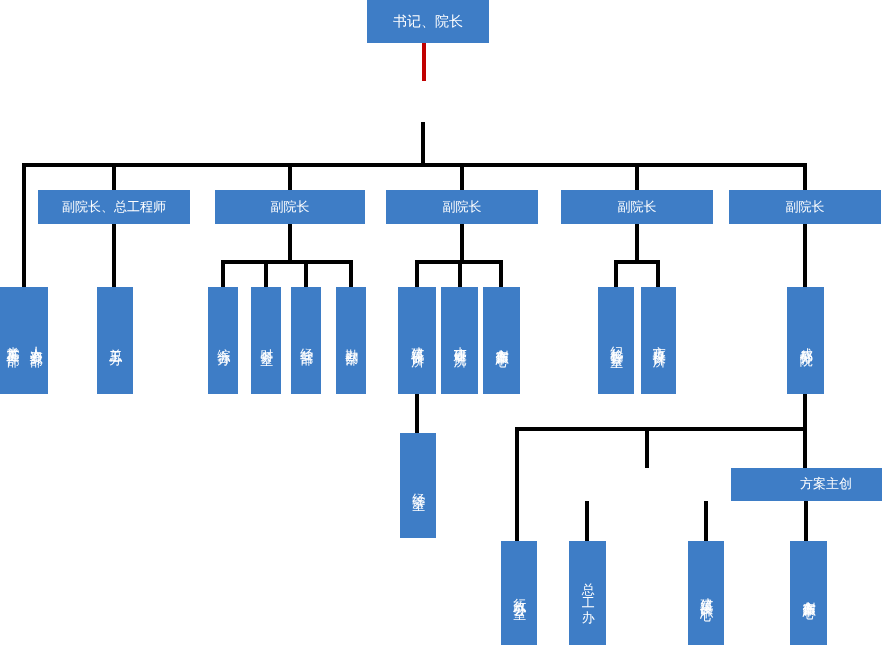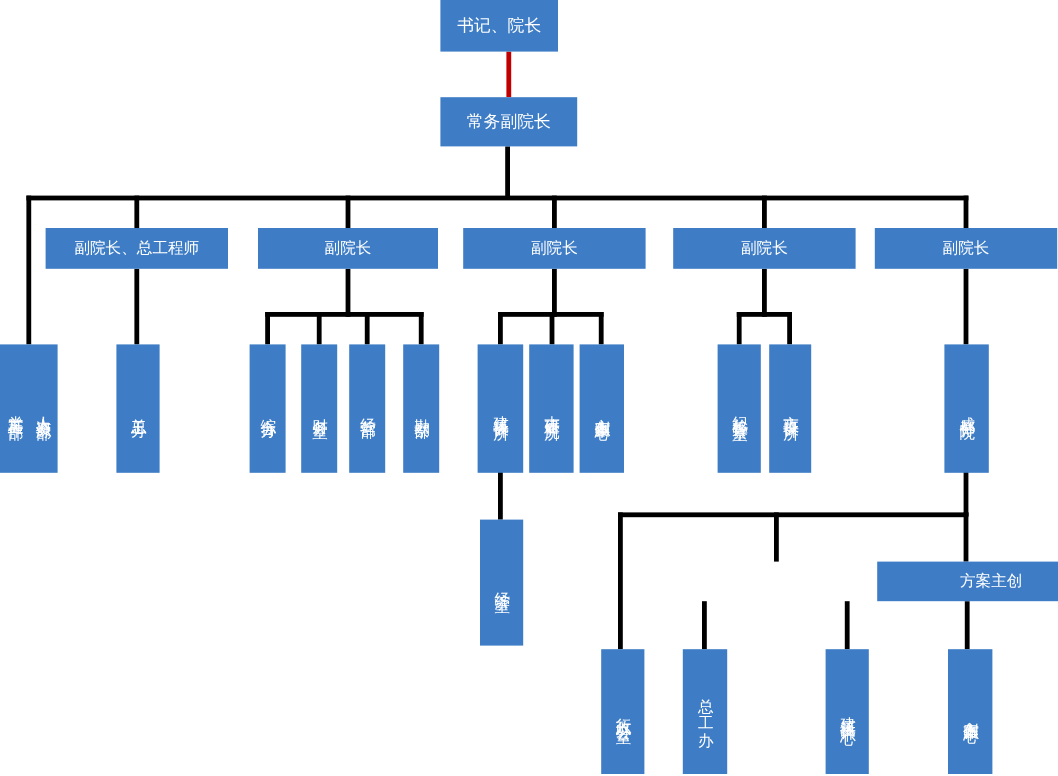--- a/index.html
+++ b/index.html
@@ -80,25 +80,22 @@
 
   <div class="line" style="left:803px; top:393px; width:4px; height:37px;"></div>
   <div class="line" style="left:515px; top:427px; width:292px; height:4px;"></div>
   <div class="line" style="left:515px; top:427px; width:4px; height:114px;"></div>
   <div class="line" style="left:645px; top:427px; width:4px; height:41px;"></div>
   <div class="line" style="left:803px; top:427px; width:4px; height:41px;"></div>
   <div class="line" style="left:585px; top:501px; width:4px; height:40px;"></div>
   <div class="line" style="left:704px; top:501px; width:4px; height:40px;"></div>
   <div class="line" style="left:804px; top:501px; width:4px; height:40px;"></div>
 
-  <div class="box lg" style="left:367px; top:0px; width:98px; height:43px;">
+  <div class="box lg" style="left:367px; top:0px; width:122px; height:43px;">
     <span>书记、院长</span>
-  </div>
-  <div class="box lg" style="left:367px; top:81px; width:114px; height:41px;">
-    <span>常务副院长</span>
   </div>
 
   <div class="box" style="left:38px; top:190px; width:152px; height:34px;justify-content:center;">
     <span>副院长、总工程师</span>
   </div>
   <div class="box" style="left:215px; top:190px; width:150px; height:34px;">
     <span>副院长</span>
   </div>
   <div class="box" style="left:386px; top:190px; width:152px; height:34px;">
     <span>副院长</span>

